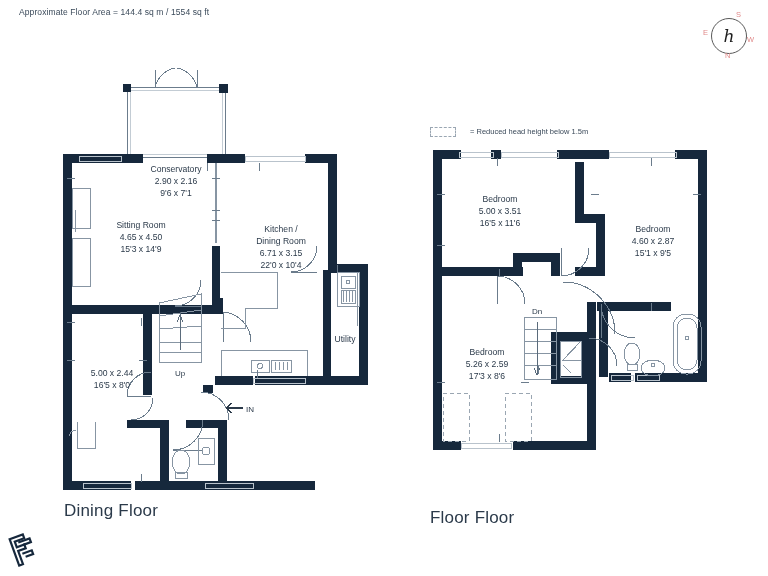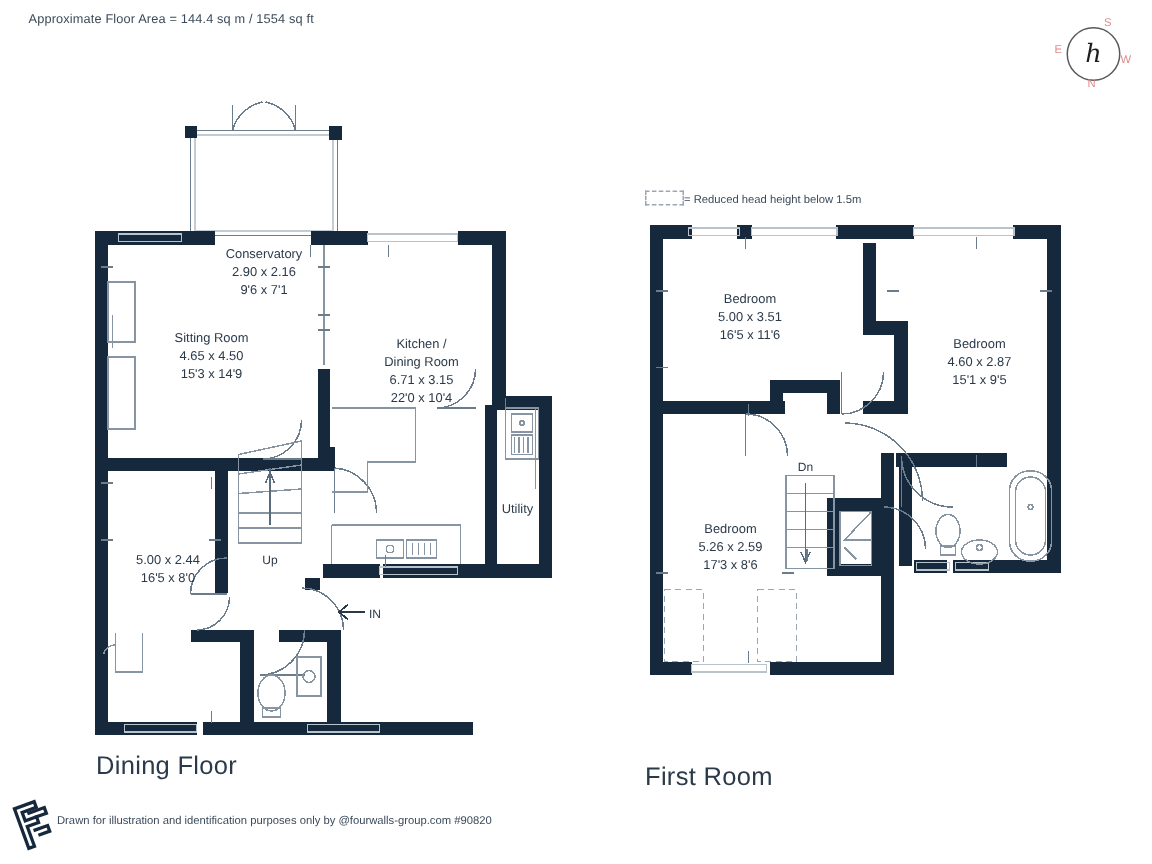--- a/index.html
+++ b/index.html
@@ -35,21 +35,21 @@
   .compass .lbl{
     position:absolute;font-size:7.5px;color:#e08a8a;
     font-family:"Liberation Sans",sans-serif;
   }
   .cN{left:22px;top:41px;}
   .cS{left:33px;top:0px;}
   .cE{left:0px;top:18px;}
   .cW{left:44px;top:25px;}
 
   
-  .legend{position:absolute;left:430px;top:127px;display:flex;align-items:center;gap:0;}
+  .legend{position:absolute;left:430px;top:127px;display:flex;gap:14px;}
   .legend .swatch{
     width:26px;height:10px;border:1px dashed #9aa6b2;box-sizing:border-box;background:#fff;
   }
   .legend .ltxt{font-size:7.5px;color:#3b4a5a;white-space:nowrap;}
 
   
   .plan{position:absolute;}
   .plan svg{display:block;}
 
   
@@ -410,26 +410,25 @@
         <text class="rdim" x="228" y="114" text-anchor="middle">15'1 x 9'5</text>
 
         <text class="rname" x="62" y="213" text-anchor="middle">Bedroom</text>
         <text class="rdim" x="62" y="225" text-anchor="middle">5.26 x 2.59</text>
         <text class="rdim" x="62" y="237" text-anchor="middle">17'3 x 8'6</text>
       </g>
     </svg>
   </div>
 
   <div class="floor-title" id="gf-title">Dining Floor</div>
-  <div class="floor-title" id="ff-title">First Room</div>
+  <div class="floor-title" id="ff-title">Floor Floor</div>
 
   <div class="brand-logo">
     <svg width="34" height="40" viewBox="0 0 34 40" xmlns="http://www.w3.org/2000/svg">
       <g transform="rotate(-20 17 20)" fill="none" stroke="#16283c" stroke-width="2.2">
         <path d="M10 6 L24 6 L24 10 L14 10 L14 16 L22 16 L22 20 L14 20 L14 34 L10 34 Z"></path>
         <path d="M17 12 L29 12 L29 16 L21 16"></path>
         <path d="M17 24 L27 24 L27 28 L19 28"></path>
       </g>
     </svg>
   </div>
-  <div class="footer-note">Drawn for illustration and identification purposes only by @fourwalls-group.com #90820</div>
 
 </div>
 
 </body></html>

